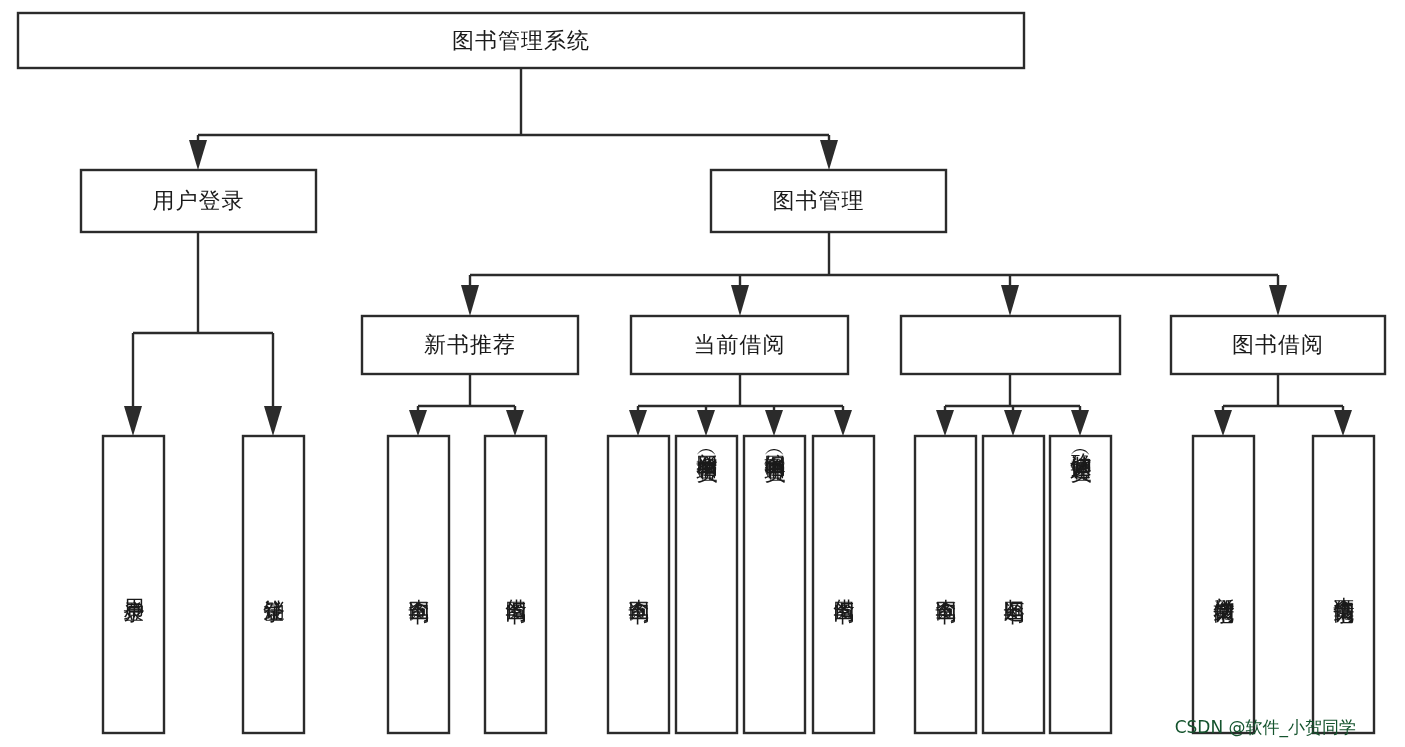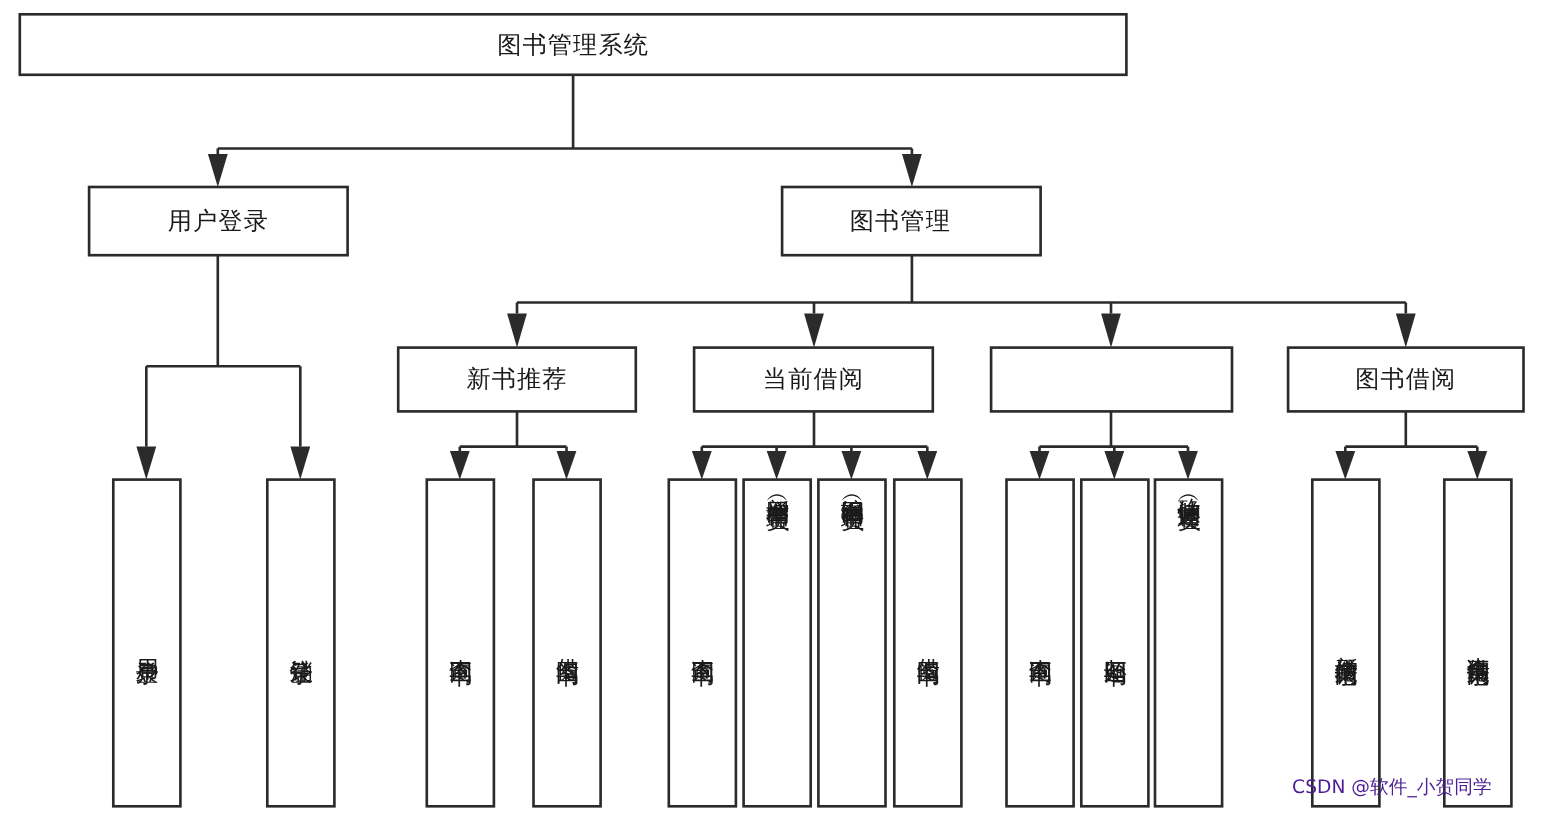--- a/index.html
+++ b/index.html
@@ -67,24 +67,24 @@
   .hlabel-text {
     font-family: "DejaVu Sans", "Liberation Sans", sans-serif;
     font-size: 22px;
     color: #1a1a1a;
     letter-spacing: 1px;
     white-space: nowrap;
   }
   .watermark {
     position: absolute;
     right: 8px;
-    bottom: 20px;
+    bottom: 8px;
     font-family: "DejaVu Sans", "Liberation Sans", sans-serif;
     font-size: 17px;
-    color: #4c1d95;
+    color: #14532d;
     white-space: nowrap;
     pointer-events: none;
   }
 </style>
 </head>
 <body>
 
 <div id="diagram-root">
 
   <svg class="diagram" viewBox="0 0 1405 747">

